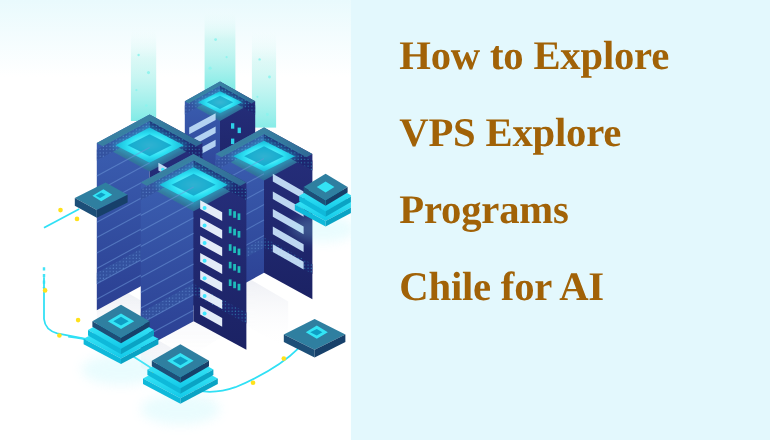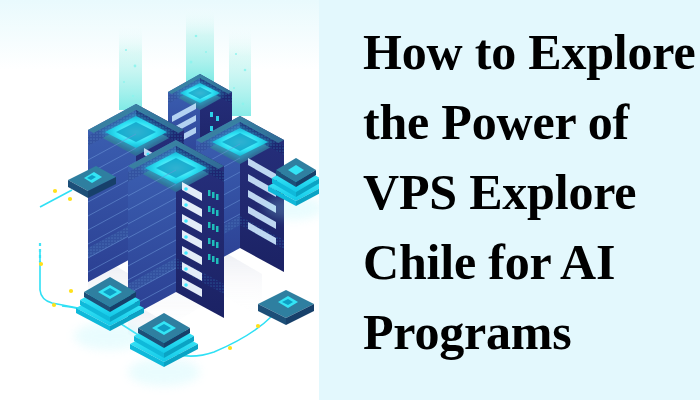--- a/index.html
+++ b/index.html
@@ -41,25 +41,25 @@
     width: 381px;
     height: 400px;
     background: #e3f8fd;
   }
   #headline {
     position: absolute;
     left: 44px;
     top: 17px;
     width: 320px;
     margin: 0;
-    font-size: 50px;
+    font-size: 37px;
     font-weight: 700;
     line-height: 70px;
     letter-spacing: -0.2px;
-    color: #000000;
+    color: #a16207;
     font-family: "Liberation Serif", "DejaVu Serif", serif;
   }
   #headline .hl-line { display: block; white-space: nowrap; }
 </style>
 </head>
 <body>
 
 <div id="canvas">
 
   <div id="illustration-panel">
@@ -395,20 +395,19 @@
         <polygon points="276,170 296,182 296,187 276,175" fill="#1d4f78"></polygon>
         <polygon points="296,182 316,170 316,175 296,187" fill="#17406a"></polygon>
         <polygon points="288,170 296,165 304,170 296,175" fill="#33e4f5"></polygon>
       </g>
     </svg>
   </div>
 
   <div id="text-panel">
     <h1 id="headline">
       <span class="hl-line">How to Explore</span>
-      <span class="hl-line">the Power of</span>
       <span class="hl-line">VPS Explore</span>
+      <span class="hl-line">Programs</span>
       <span class="hl-line">Chile for AI</span>
-      <span class="hl-line">Programs</span>
     </h1>
   </div>
 
 </div>
 
 </body></html>

